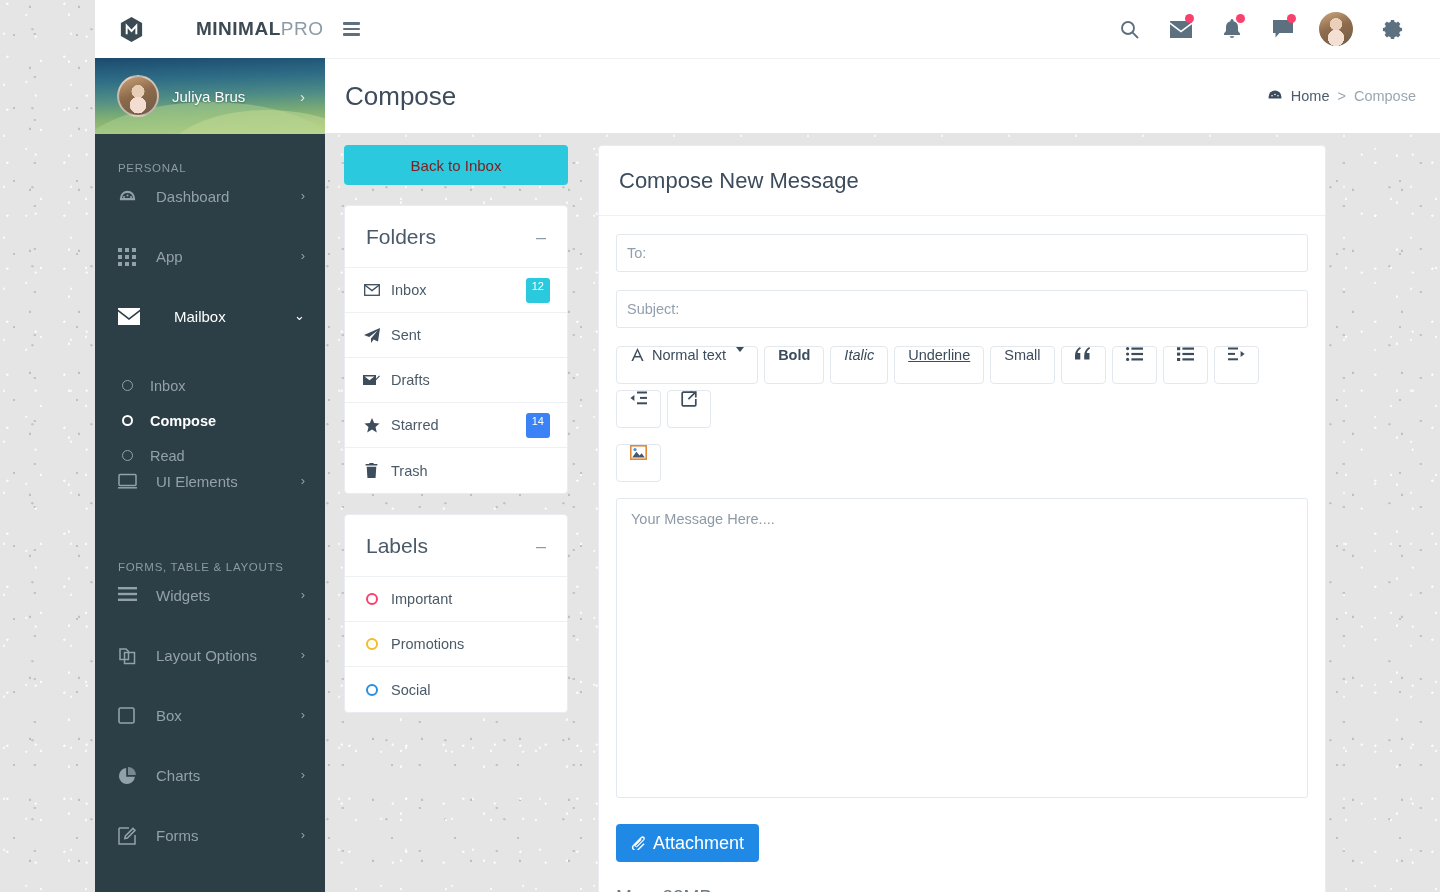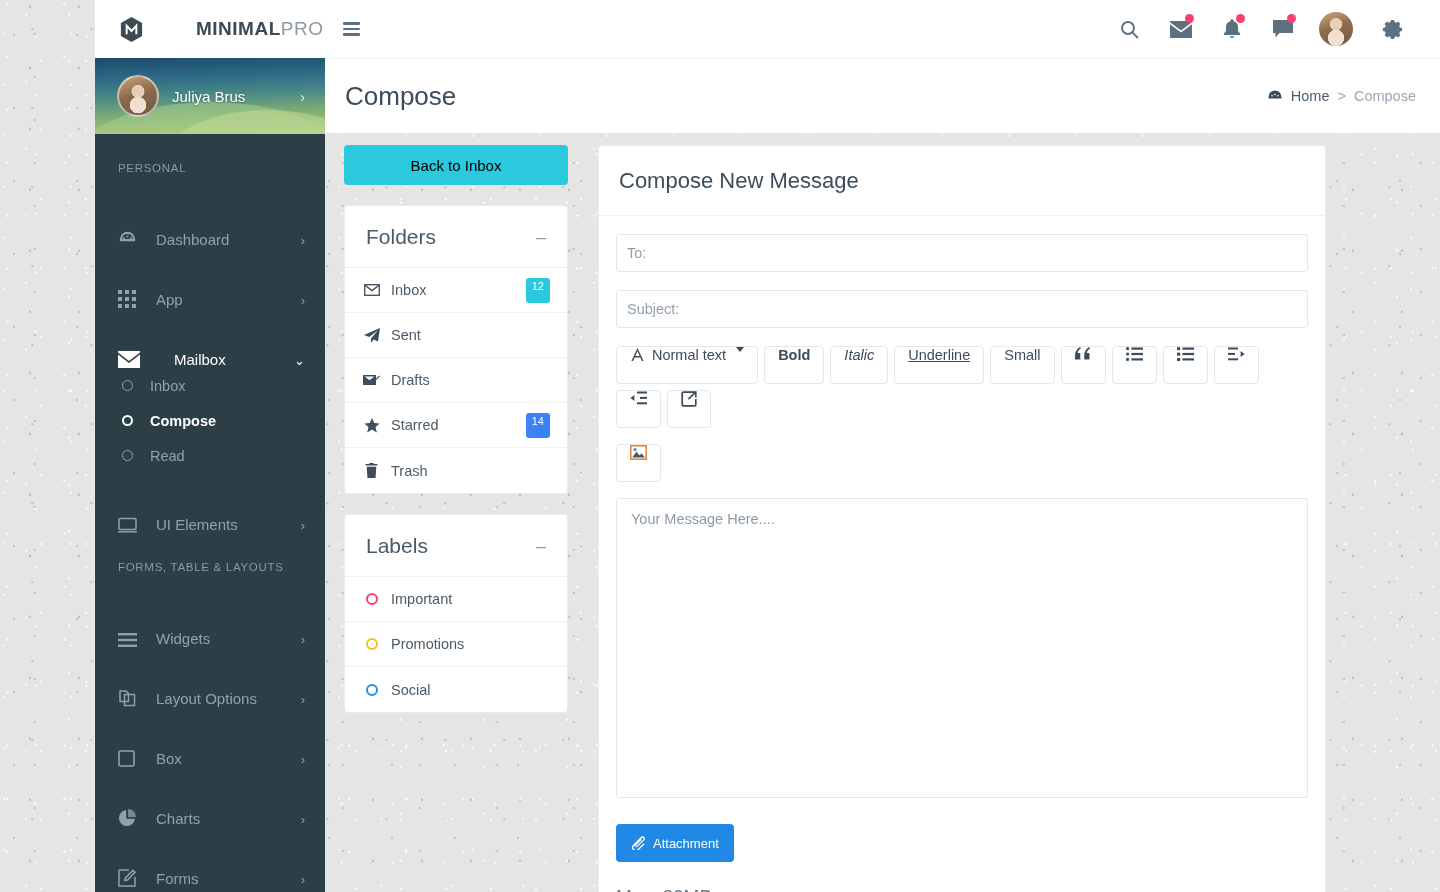--- a/index.html
+++ b/index.html
@@ -74,21 +74,21 @@
     color: #fff; font-size: 15px; flex: 1;
     text-shadow: 0 1px 2px rgba(0,0,0,.3);
   }
   .profile-caret { position: relative; z-index: 2; color: #e3ecdd; font-size: 15px; margin-right: 20px; }
 
   .nav-section {
     color: #8b9aa3; font-size: 11.5px; letter-spacing: .7px;
     padding: 28px 0 14px 23px; text-transform: uppercase;
   }
   .nav-item {
-    display: flex; align-items: flex-end; height: 60px;
+    display: flex; align-items: flex-start; height: 60px;
     padding: 0 20px 0 23px; cursor: pointer; color: #93a1aa; font-size: 15px;
   }
   .nav-item .ni-icon { width: 38px; flex: none; display: flex; align-items: center; color: #93a1aa; }
   .nav-item .ni-label { flex: 1; }
   .nav-item .ni-caret { font-size: 13px; color: #93a1aa; }
   .nav-item.active { color: #ffffff; font-weight: 400; gap: 18px; }
   .nav-item.active .ni-icon { color: #fff; }
   .nav-item.active .ni-caret { color: #fff; }
 
   .sub-item {
@@ -137,21 +137,21 @@
                 font-size: 14.5px; color: #4c5c6c; }
   .breadcrumb .sep { color: #9aa7b2; }
   .breadcrumb .crumb-cur { color: #9aa7b2; }
 
   
   .content { position: absolute; left: 325px; top: 133px; width: 1115px; height: 759px; }
 
   .leftcol { position: absolute; left: 19px; top: 12px; width: 224px; }
   .btn-inbox {
     width: 224px; height: 40px; border: none; border-radius: 4px;
-    background: #2ac9dd; color: #000000; font-size: 15px; cursor: pointer;
+    background: #2ac9dd; color: #7f1d1d; font-size: 15px; cursor: pointer;
     font-family: inherit;
   }
   .card {
     margin-top: 20px; background: #fff; border: 1px solid #e9edf1; border-radius: 4px;
   }
   .card-head {
     display: flex; align-items: center; justify-content: space-between;
     padding: 19px 21px 18px; border-bottom: 1px solid #eef1f4;
   }
   .card-title { font-size: 21px; color: #4a5a68; font-weight: 400; }
@@ -200,21 +200,21 @@
   .msgbox {
     width: 100%; height: 300px; border: 1px solid #e2e8ee; border-radius: 3px;
     padding: 12px 14px; font-size: 14.5px; color: #4a5a68; resize: none; outline: none;
     font-family: inherit; display: block;
   }
   .msgbox::placeholder { color: #8d9aa7; }
 
   .attach-wrap { padding: 26px 0 22px; }
   .btn-attach {
     height: 38px; padding: 0 15px; border: none; border-radius: 4px;
-    background: #2089e5; color: #fff; font-size: 13px; cursor: pointer;
+    background: #2089e5; color: #fff; font-size: 18px; cursor: pointer;
     display: inline-flex; align-items: center; gap: 8px; font-family: inherit;
   }
   .attach-note { margin-top: 24px; font-size: 19px; color: #6a7985; }
   svg { display: block; }
 </style>
 </head>
 <body>
 
 <div id="app">
 

